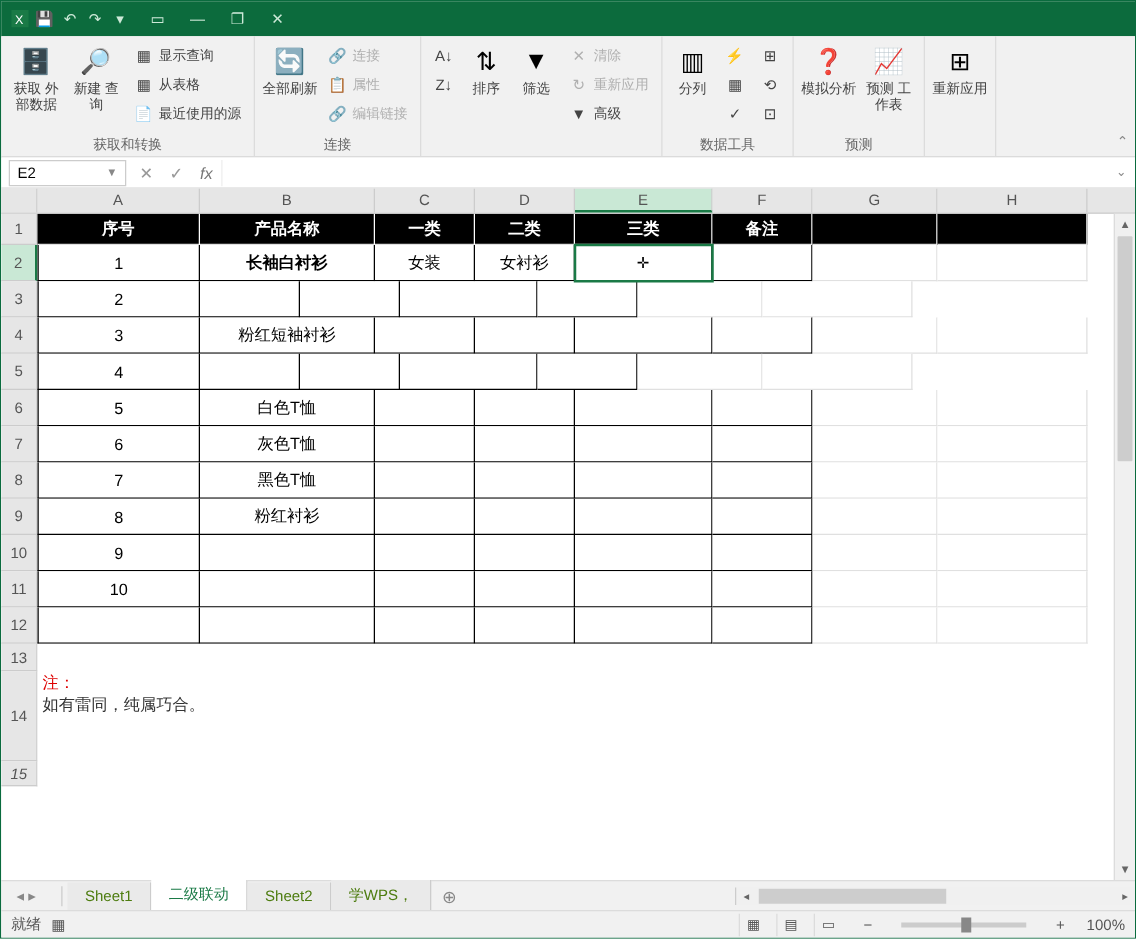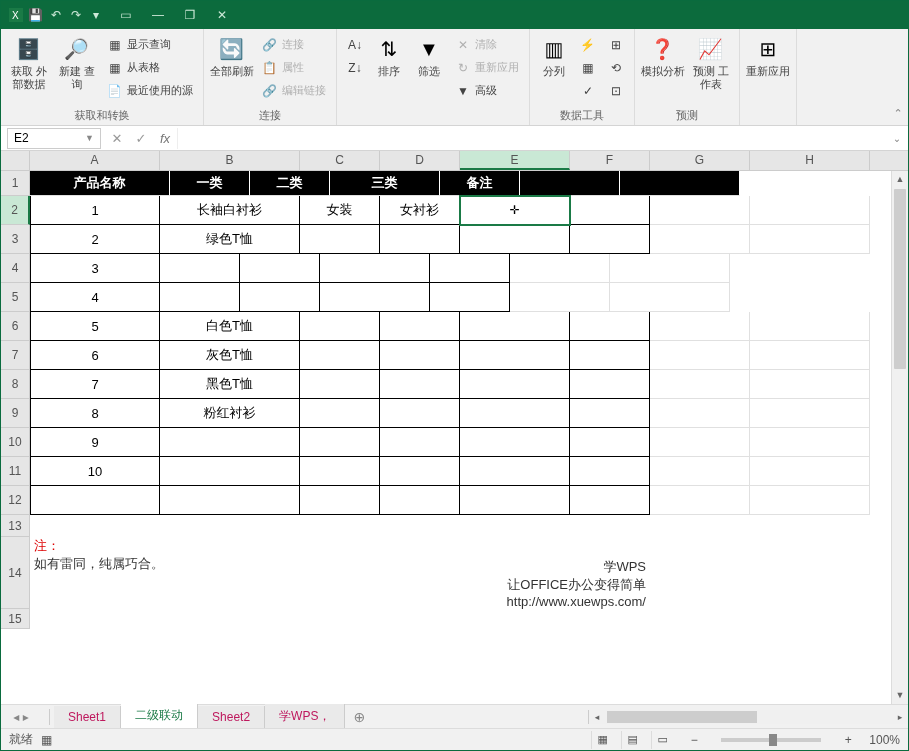--- a/index.html
+++ b/index.html
@@ -71,21 +71,21 @@
 
 
 .vscroll { position: absolute; right: 0; top: 20px; bottom: 0; width: 17px; background: #f0f0f0; border-left: 1px solid #dcdcdc; }
 .vscroll .thumb { position: absolute; left: 2px; right: 2px; top: 18px; height: 180px; background: #cdcdcd; border-radius: 1px; }
 .vscroll .arr { height: 17px; text-align: center; font-size: 9px; color: #666; line-height: 17px; }
 
 
 .sheettabs { height: 24px; background: #f1f1f1; border-top: 1px solid #dcdcdc; display: flex; align-items: center; font-size: 12px; }
 .sheettabs .nav { width: 40px; text-align: center; color: #888; cursor: pointer; }
 .sheettabs .divider { width: 1px; height: 16px; background: #ccc; margin: 0 4px 0 8px; }
-.stab { padding: 4px 14px; border-right: 1px solid #ccc; cursor: pointer; color: #be185d; background: #fff; }
+.stab { padding: 4px 14px; border-right: 1px solid #ccc; cursor: pointer; color: #4d7c0f; background: #fff; }
 .stab.active { border-bottom: 2px solid #1a7a46; color: #1a7a46; background: #fff; }
 .stab.inactive { background: #eaeaea; }
 .sheettabs .add { width: 28px; text-align: center; color: #888; cursor: pointer; font-size: 14px; }
 .sheettabs .gap { flex: 1; }
 .sheettabs .htrack { width: 320px; height: 14px; background: #f0f0f0; position: relative; border-left: 1px solid #ccc; }
 .sheettabs .htrack .arr { position: absolute; top: 0; width: 16px; text-align: center; font-size: 9px; color: #666; line-height: 14px; }
 .sheettabs .htrack .arr.l { left: 0; } .sheettabs .htrack .arr.r { right: 0; }
 .sheettabs .htrack .hthumb { position: absolute; left: 18px; top: 1px; bottom: 1px; width: 150px; background: #cdcdcd; }
 
 
@@ -297,53 +297,54 @@
           <div class="colhead" style="width: 80px;">D</div>
           <div class="colhead sel" style="width: 110px;">E</div>
           <div class="colhead" style="width: 80px;">F</div>
           <div class="colhead" style="width: 100px;">G</div>
           <div class="colhead" style="width: 120px;">H</div>
         </div>
     </div>
     <div class="grid-body" id="grid">
         <div class="row hrow">
           <div class="rowhead">1</div>
+          <div class="cell " style="width: 130px;">序号</div>
           <div class="cell " style="width: 140px;">产品名称</div>
           <div class="cell " style="width: 80px;">一类</div>
           <div class="cell " style="width: 80px;">二类</div>
           <div class="cell " style="width: 110px;">三类</div>
           <div class="cell " style="width: 80px;">备注</div>
           <div class="cell " style="width: 100px;"></div>
           <div class="cell " style="width: 120px;"></div>
         </div>
         <div class="row drow">
           <div class="rowhead sel">2</div>
           <div class="cell bordered first" style="width: 130px;">1</div>
-          <div class="cell bordered" style="width: 140px;">长袖白衬衫</div>
+          <div class="cell bordered" style="width: 140px; font-weight: bold;">长袖白衬衫</div>
           <div class="cell bordered" style="width: 80px;">女装</div>
           <div class="cell bordered" style="width: 80px;">女衬衫</div>
           <div class="cell bordered active-cell" style="width: 110px;"></div>
           <div class="cell bordered" style="width: 80px;"></div>
           <div class="cell " style="width: 100px;"></div>
           <div class="cell " style="width: 120px;"></div>
         </div>
         <div class="row drow">
           <div class="rowhead">3</div>
           <div class="cell bordered first" style="width: 130px;">2</div>
-          <div class="cell bordered" style="width: 140px;">绿色T恤</div>
           <div class="cell bordered" style="width: 80px;"></div>
           <div class="cell bordered" style="width: 80px;"></div>
           <div class="cell bordered" style="width: 110px;"></div>
           <div class="cell bordered" style="width: 80px;"></div>
           <div class="cell " style="width: 100px;"></div>
           <div class="cell " style="width: 120px;"></div>
         </div>
         <div class="row drow">
           <div class="rowhead">4</div>
           <div class="cell bordered first" style="width: 130px;">3</div>
+          <div class="cell bordered" style="width: 140px;">粉红短袖衬衫</div>
           <div class="cell bordered" style="width: 80px;"></div>
           <div class="cell bordered" style="width: 80px;"></div>
           <div class="cell bordered" style="width: 110px;"></div>
           <div class="cell bordered" style="width: 80px;"></div>
           <div class="cell " style="width: 100px;"></div>
           <div class="cell " style="width: 120px;"></div>
         </div>
         <div class="row drow">
           <div class="rowhead">5</div>
           <div class="cell bordered first" style="width: 130px;">4</div>
@@ -442,29 +443,24 @@
           <div class="cell " style="width: 100px;"></div>
           <div class="cell " style="width: 120px;"></div>
         </div>
         <div class="row noterow" style="height: 72px;">
           <div class="rowhead">14</div>
           <div class="cell lalign" style="width: 270px; flex-direction: column; align-items: flex-start; border: none;">
             <div class="note-red">注：</div>
             <div class="note-txt">如有雷同，纯属巧合。</div>
           </div>
           <div class="cell" style="width: 160px; border: none;"></div>
-          <div class="cell note-link" style="width: 190px; flex-direction: column; align-items: flex-end; border: none;">
-            <div>学WPS</div>
-            <div>让OFFICE办公变得简单</div>
-            <div>http://www.xuewps.com/</div>
-          </div>
-          <div class="cell " style="width: 100px;"></div>
-          <div class="cell " style="width: 120px;"></div>
-        </div>
-        <div class="row noterow" style="height: 20px;">
+          <div class="cell " style="width: 100px;"></div>
+          <div class="cell " style="width: 120px;"></div>
+        </div>
+        <div class="row noterow" style="height: 20px; font-style: italic;">
           <div class="rowhead">15</div>
           <div class="cell " style="width: 130px;"></div>
           <div class="cell " style="width: 140px;"></div>
           <div class="cell " style="width: 80px;"></div>
           <div class="cell " style="width: 80px;"></div>
           <div class="cell " style="width: 110px;"></div>
           <div class="cell " style="width: 80px;"></div>
           <div class="cell " style="width: 100px;"></div>
           <div class="cell " style="width: 120px;"></div>
         </div>

